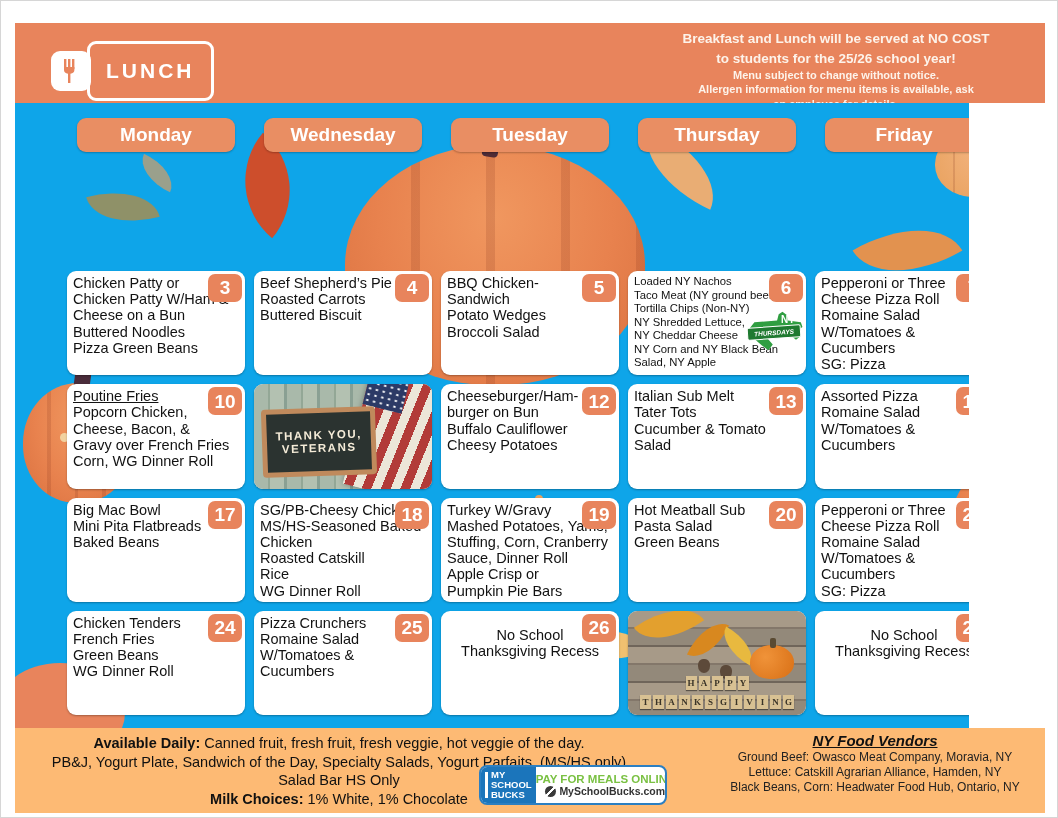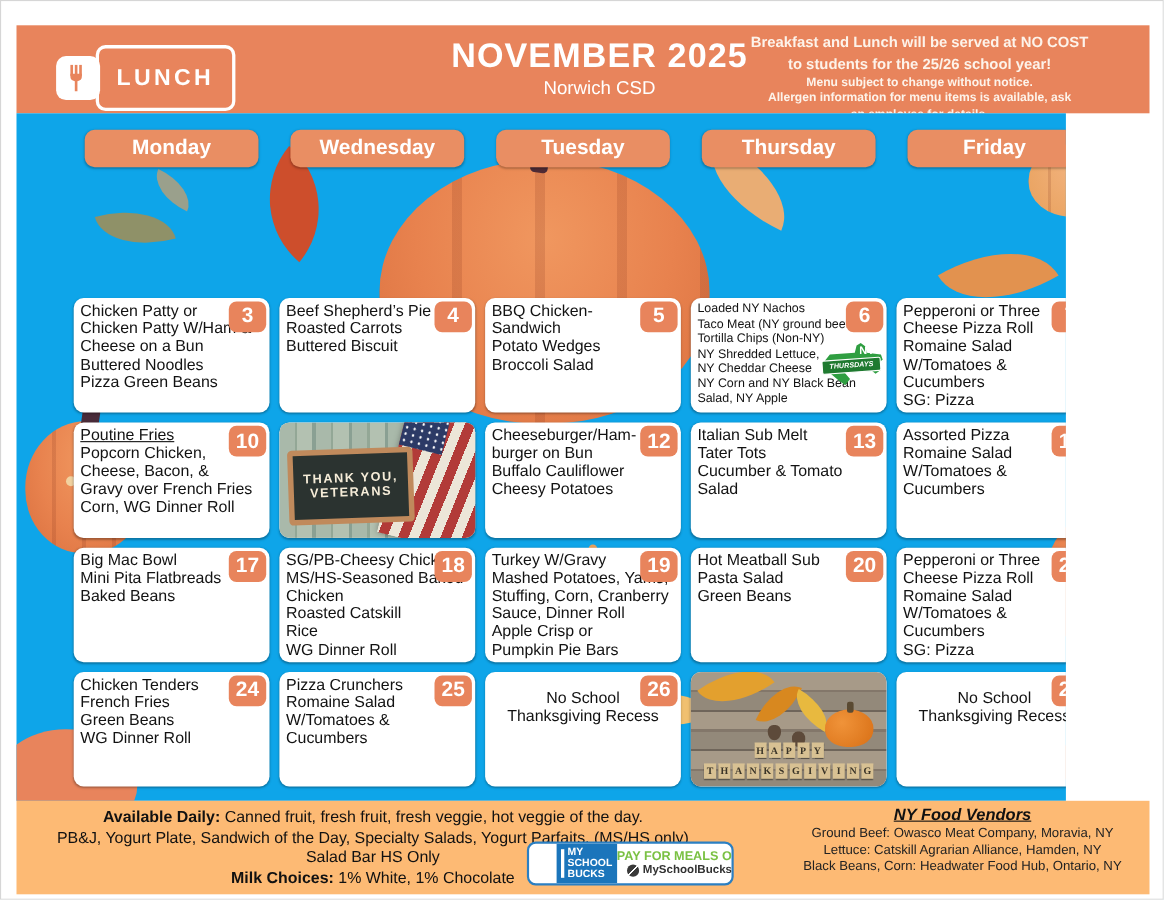--- a/index.html
+++ b/index.html
@@ -63,21 +63,21 @@
 
   
   .footer{position:absolute;left:14px;top:727px;width:1030px;height:85px;background:#fdba74;color:#111;}
   .avail{position:absolute;left:14px;top:6px;width:620px;text-align:center;font-size:14.5px;line-height:1.28;}
   .b{font-weight:700;}
   .vendors{position:absolute;left:690px;top:4px;width:340px;text-align:center;}
   .vendors-heading{font-size:15px;font-weight:700;font-style:italic;text-decoration:underline;}
   .vendor-row{font-size:12px;margin-top:1px;color:#222;}
   .vendor-row .val{font-weight:400;}
 
-  .msb{position:absolute;left:464px;top:37px;width:188px;height:40px;border:2px solid #2b7fc2;border-radius:8px;background:#fff;display:flex;overflow:hidden;box-sizing:border-box;padding-left:25px;}
+  .msb{position:absolute;left:464px;top:37px;width:188px;height:40px;border:2px solid #2b7fc2;border-radius:8px;background:#fff;display:flex;overflow:hidden;box-sizing:border-box;}
   .msb-left{background:#1b75bb;color:#fff;width:56px;padding:3px 4px 3px 10px;position:relative;display:flex;flex-direction:column;justify-content:center;}
   .msb-left:before{content:"";position:absolute;left:4px;top:5px;bottom:5px;width:3px;background:#fff;}
   .msb-left div{font-size:9.5px;font-weight:700;line-height:1.05;}
   .msb-right{flex:1;display:flex;flex-direction:column;align-items:center;justify-content:center;}
   .msb-tagline{color:#7ac143;font-size:11.5px;font-weight:700;white-space:nowrap;}
   .msb-site{display:flex;align-items:center;gap:3px;font-size:10.5px;font-weight:700;color:#333;}
   .msb-circle{width:11px;height:11px;border-radius:50%;background:linear-gradient(135deg,#3a3a3a 45%,#fff 45% 55%,#3a3a3a 55%);}
 </style>
 </head>
 <body>
@@ -90,24 +90,20 @@
         <svg width="22" height="26" viewBox="0 0 22 26">
             <g fill="#e8845c">
               <rect x="4" y="1" width="2.4" height="10"></rect>
               <rect x="8" y="1" width="2.4" height="10"></rect>
               <rect x="12" y="1" width="2.4" height="10"></rect>
               <path d="M4 9 h10.4 v3 a5.2 4 0 0 1 -4 3.8 V25 h-2.4 V15.8 A5.2 4 0 0 1 4 12 z"></path>
             </g>
           </svg>
       </div>
       <div class="lunch-label">LUNCH</div>
-    </div>
-    <div class="title-wrap">
-      <div class="month-title">NOVEMBER 2025</div>
-      <div class="subtitle">Norwich CSD</div>
     </div>
     <div class="notice">
       <div class="big">Breakfast and Lunch will be served at NO COST</div>
       <div class="big">to students for the 25/26 school year!</div>
       <div class="sm">Menu subject to change without notice.</div>
       <div class="sm">Allergen information for menu items is available, ask</div>
       <div class="sm">an employee for details.</div>
     </div>
   </div>
 

